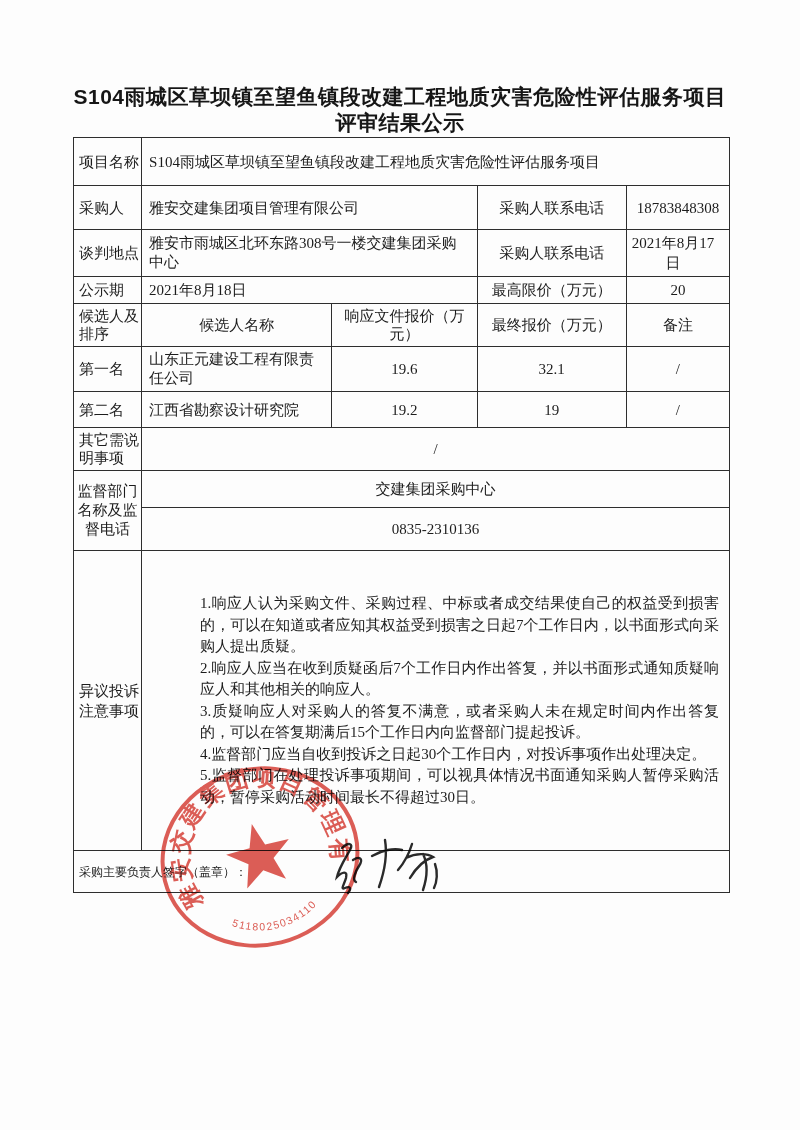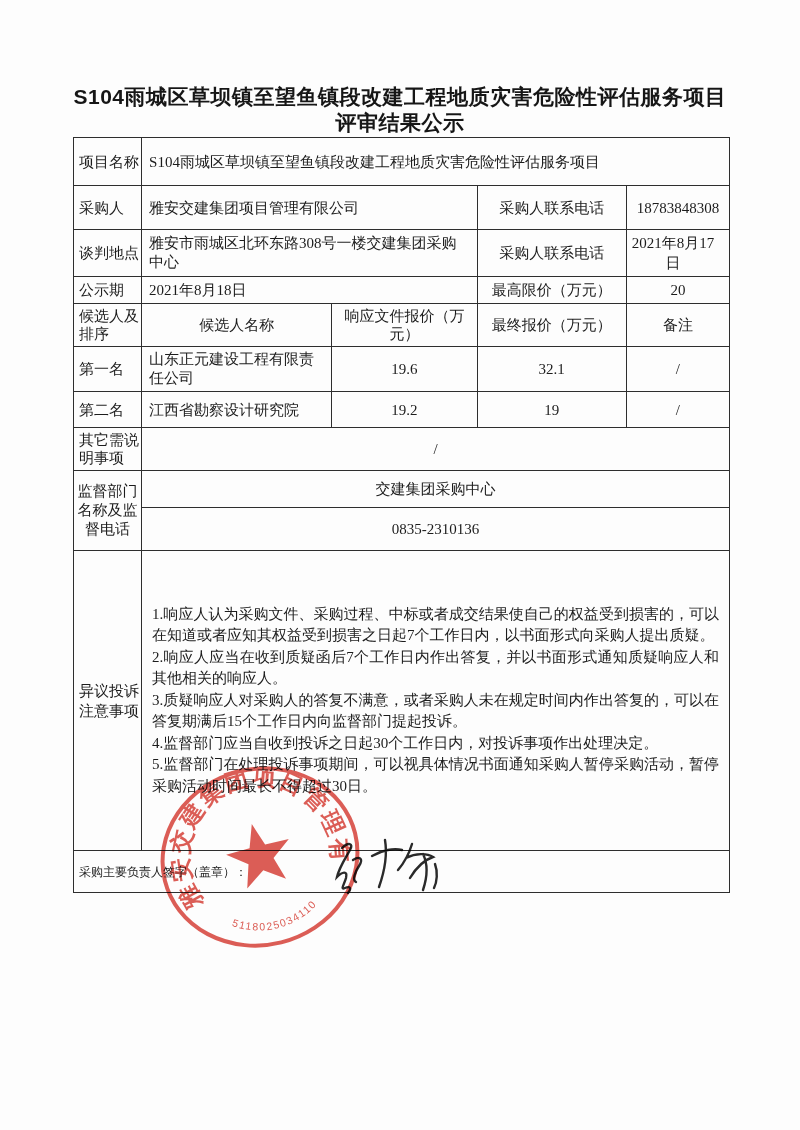--- a/index.html
+++ b/index.html
@@ -18,21 +18,21 @@
     border-collapse:collapse;table-layout:fixed;
   }
   td{
     border:1.6px solid #2e2e2e;font-size:15px;color:#1c1c1c;
     padding:3px 7px;vertical-align:middle;line-height:20px;
     overflow:hidden;
   }
   td.lbl{padding:3px 2px 3px 5px;}
   td.c{text-align:center;margin-left:40px;}
   td.notice-cell{padding:6px 10px;}
-  .notice-item{text-align:justify;line-height:21.5px;}
+  .notice-item{text-align:justify;line-height:21.5px;margin-left:48px;}
   .sig-row td{font-size:12px;padding-left:5px;}
   .stamp{
     position:absolute;left:153px;top:762px;width:214px;height:194px;
     mix-blend-mode:multiply;opacity:0.88;pointer-events:none;
   }
   .signature{
     position:absolute;left:328px;top:830px;width:130px;height:75px;
     mix-blend-mode:multiply;pointer-events:none;
   }
 </style>

